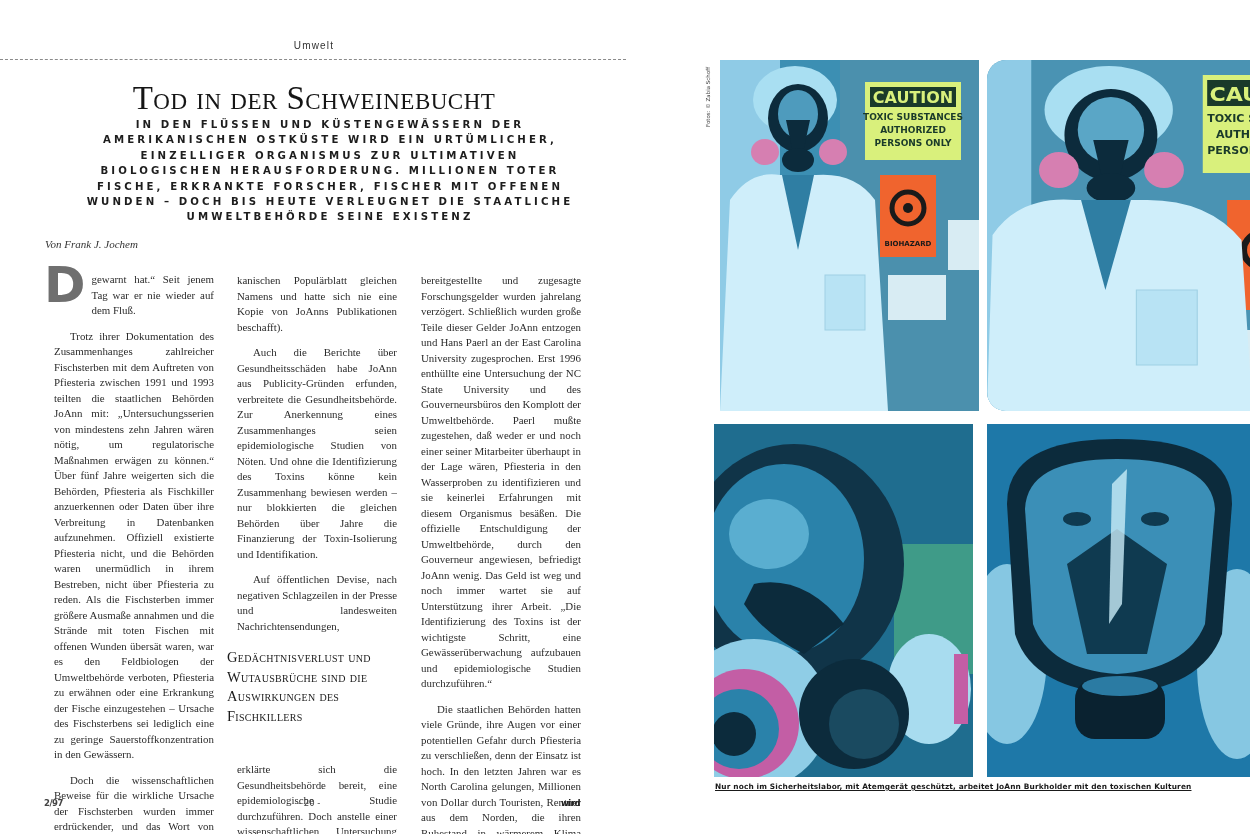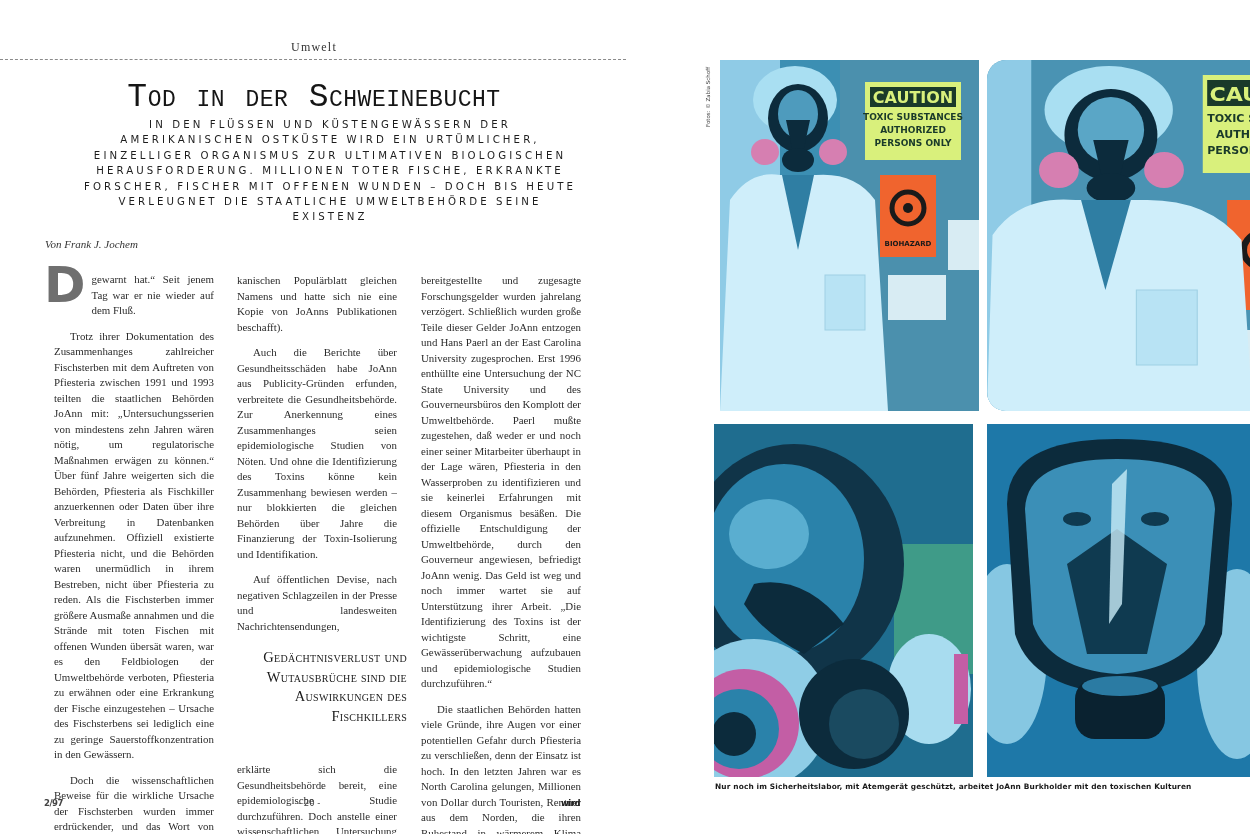--- a/index.html
+++ b/index.html
@@ -1,45 +1,45 @@
 <!DOCTYPE html>
 <html><head>
 <meta charset="utf-8">
 <style>
   html, body { margin:0; padding:0; }
   body { width:1250px; height:834px; background:#ffffff; position:relative; overflow:hidden;
          font-family:"DejaVu Serif", serif; color:#2a2a2a; }
 
   .left-page { position:absolute; left:0; top:0; width:640px; height:834px; }
   .section-label { position:absolute; top:40px; left:0; width:628px; text-align:center;
-         font-family:Liberation Serif, serif; font-size:12px; letter-spacing:1.2px; color:#333; }
+         font-family:Liberation Sans, sans-serif; font-size:10px; letter-spacing:1.2px; color:#333; }
   .header-rule { position:absolute; top:59px; left:0; width:626px; height:0;
          border-top:1px dashed #8a8a8a; }
   .title { position:absolute; top:80px; left:0; width:628px; text-align:center;
-         font-family:Liberation Mono, monospace; font-variant:small-caps; font-size:33px;
+         font-family:Liberation Serif, serif; font-variant:small-caps; font-size:33px;
          letter-spacing:0.5px; color:#151515; line-height:36px; }
   .deck { position:absolute; top:117px; left:80px; width:500px; text-align:center;
-         font-family:"DejaVu Sans", sans-serif; font-weight:normal; font-size:10.2px;
+         font-family:"DejaVu Sans", sans-serif; font-weight:bold; font-size:10.2px;
          letter-spacing:3.1px; line-height:15.4px; color:#1d1d1d; text-transform:uppercase; }
   .byline { position:absolute; top:238px; left:45px; font-family:"Liberation Serif", serif;
          font-style:italic; font-size:11px; color:#333; }
 
   .col { position:absolute; top:262px; width:180px; font-family:"Liberation Serif", serif;
          font-size:10.9px; line-height:15.5px; text-align:justify; color:#2b2b2b; hyphens:manual; }
   .col p { margin:10px; text-indent:16px; }
   .col p.noindent { text-indent:0; }
   .col1 { left:44px; }
   .col2 { left:227px; top:263px; }
   .col3 { left:411px; top:263px; }
 
   .dropcap { float:left; font-family:"DejaVu Sans", sans-serif; font-weight:bold;
          font-size:50px; line-height:40px; color:#6f6f6f; margin:3px 6px 0 0; padding:0; }
 
   .subhead { font-family:"Liberation Serif", serif; font-variant:small-caps; font-size:14.5px;
-         line-height:19.5px; text-align:right; color:#1a1a1a; margin:14px 0 36px 0;
+         line-height:19.5px; text-align:left; color:#1a1a1a; margin:14px 0 36px 0;
          letter-spacing:0.3px; }
 
   .folio-left { position:absolute; top:798px; left:44px; font-family:"DejaVu Sans", sans-serif;
          font-size:8.5px; font-weight:bold; color:#444; letter-spacing:-0.5px; }
   .folio-center { position:absolute; top:798px; left:298px; width:40px; text-align:left;
          font-family:"DejaVu Sans", sans-serif; font-size:8.5px; color:#444; }
   .folio-right { position:absolute; top:798px; left:561px; font-family:"DejaVu Sans", sans-serif;
          font-size:8.5px; font-weight:bold; color:#222; letter-spacing:-0.5px; }
   .photo-credit { position:absolute; left:700px; top:60px; width:14px; height:70px; }
   .photo-credit span { position:absolute; left:-28px; top:28px; width:72px; transform:rotate(-90deg);
@@ -47,21 +47,21 @@
 
   .photo { position:absolute; overflow:hidden; }
   .p1 { left:714px; top:60px; width:259px; height:351px;padding-left:6px; }
   .p2 { left:987px; top:60px; width:291px; height:351px;border-radius:19px; }
   .p3 { left:714px; top:424px; width:259px; height:353px; }
   .p4 { left:987px; top:424px; width:263px; height:353px; }
   .photo svg { display:block; width:100%; height:100%; }
 
   .caption { position:absolute; left:715px; top:782px; width:535px;
          font-family:"DejaVu Sans", sans-serif; font-weight:bold; font-size:7.4px; color:#1a1a1a;
-         letter-spacing:0.15px; }
+         letter-spacing:0.15px;text-decoration:underline; }
 </style>
 </head>
 <body>
 
 <div class="left-page">
   <div class="section-label">Umwelt</div>
   <div class="header-rule"></div>
   <div class="title">Tod in der Schweinebucht</div>
   <div class="deck">In den Flüssen und Küstengewässern der amerikanischen Ostküste wird ein urtümlicher, einzelliger Organismus zur ultimativen biologischen Herausforderung. Millionen toter Fische, erkrankte Forscher, Fischer mit offenen Wunden – doch bis heute verleugnet die staatliche Umweltbehörde seine Existenz</div>
   <div class="byline">Von Frank J. Jochem</div>

